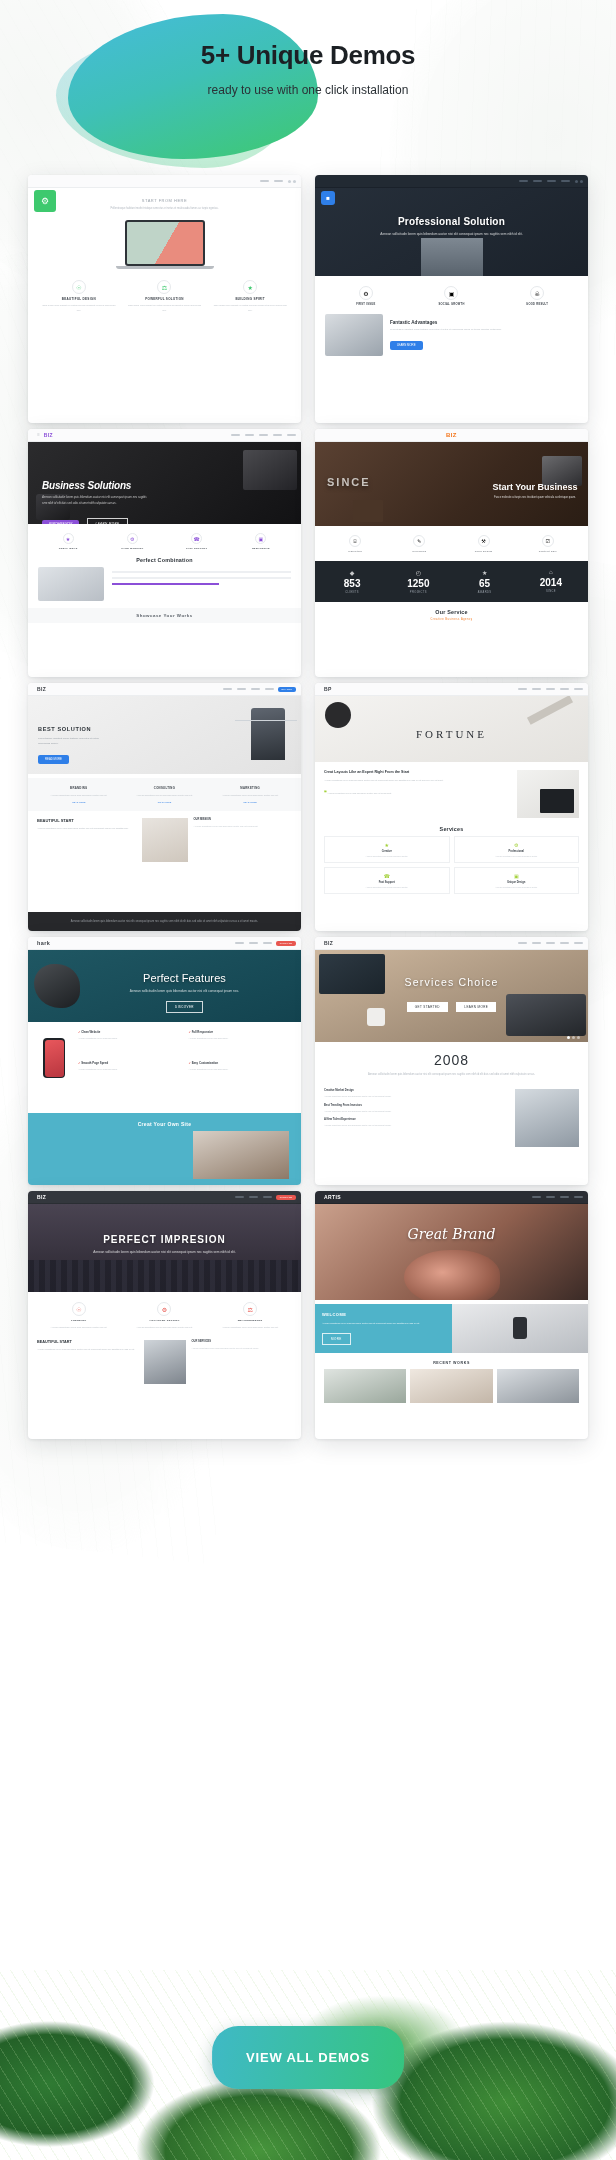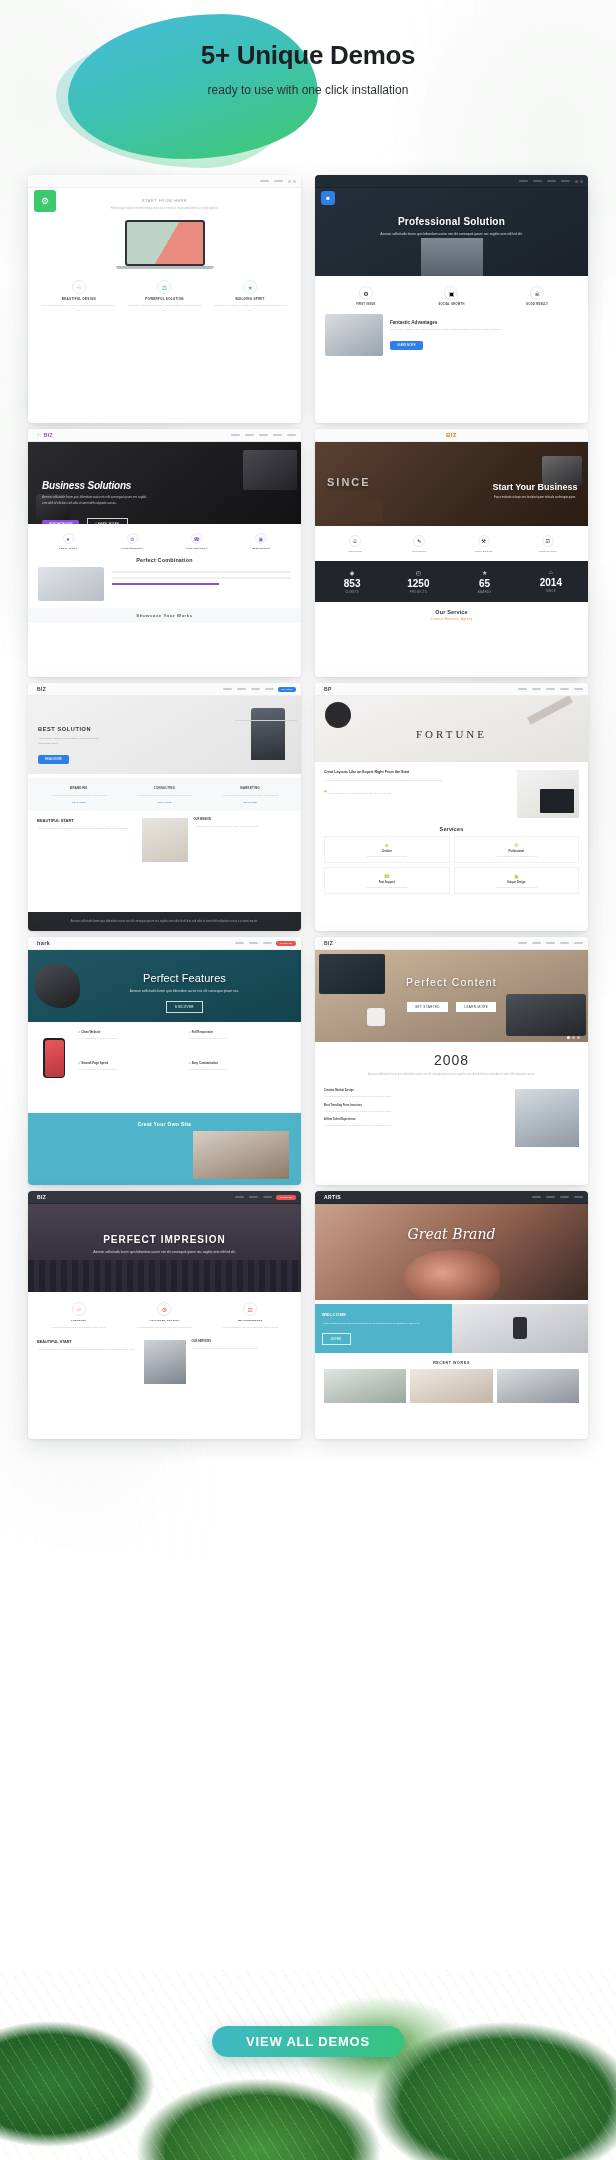--- a/index.html
+++ b/index.html
@@ -146,21 +146,21 @@
       radial-gradient(ellipse 180px 110px at 82% 70%, #3f8c37 0%, #27672a 58%, rgba(39,103,42,0) 74%),
       radial-gradient(ellipse 120px 70px at 62% 40%, #4fa043 0%, rgba(79,160,67,0) 72%),
       linear-gradient(180deg, rgba(255,255,255,1) 0%, rgba(255,255,255,.92) 16%, rgba(255,255,255,0) 34%);
   }
   .leafbg:after { content:""; position:absolute; inset:0; opacity:.45;
     background: repeating-linear-gradient(58deg, rgba(255,255,255,0) 0 9px, rgba(190,225,170,.45) 9px 10px); }
   .cta-btn {
     position:absolute; left:50%; top:56px; transform:translateX(-50%);
     background: linear-gradient(100deg,#3fb9c6 0%, #35c57e 100%);
     color:#fff; font-size:13px; font-weight:700; letter-spacing:.8px;
-    padding:8px 34px; border-radius:26px; border:none; cursor:pointer;
+    padding:24px 34px; border-radius:26px; border:none; cursor:pointer;
     box-shadow: 0 5px 16px rgba(20,80,60,.28);
   }
 </style>
 </head>
 <body>
 
 <div class="leaf-wash lw1">
     <div class="veins"></div>
   </div>
 <div class="leaf-wash lw2">
@@ -558,21 +558,21 @@
           <i></i>
           <i></i>
           <i></i>
         </span>
     </div>
     <div class="hero-img ph-desk" style="height:92px">
       <div style="position:absolute;left:4px;top:4px;width:66px;height:40px;background:linear-gradient(150deg,#2e3a44,#1b242b);border-radius:2px"></div>
       <div style="position:absolute;right:2px;bottom:6px;width:80px;height:42px;background:linear-gradient(160deg,#4d5158,#23262a);border-radius:3px"></div>
       <div style="position:absolute;left:52px;bottom:16px;width:18px;height:18px;border-radius:3px;background:#efeeec"></div>
       <div class="hero-txt" style="top:26px">
-        <div class="h-title" style="font-weight:400;font-size:10.5px">Perfect Content</div>
+        <div class="h-title" style="font-weight:400;font-size:10.5px">Services Choice</div>
         <div style="margin-top:6px">
           <span class="mini-btn solid" style="background:#fff;color:#2e343a">GET STARTED</span>
           <span class="mini-btn solid" style="background:#fff;color:#2e343a;margin-left:4px">LEARN MORE</span>
         </div>
       </div>
       <div style="position:absolute;right:8px;bottom:3px;display:flex;gap:2px">
         <b style="width:3px;height:3px;border-radius:50%;background:#fff;display:block"></b>
         <b style="width:3px;height:3px;border-radius:50%;background:rgba(255,255,255,.5);display:block"></b>
         <b style="width:3px;height:3px;border-radius:50%;background:rgba(255,255,255,.5);display:block"></b>
       </div>

